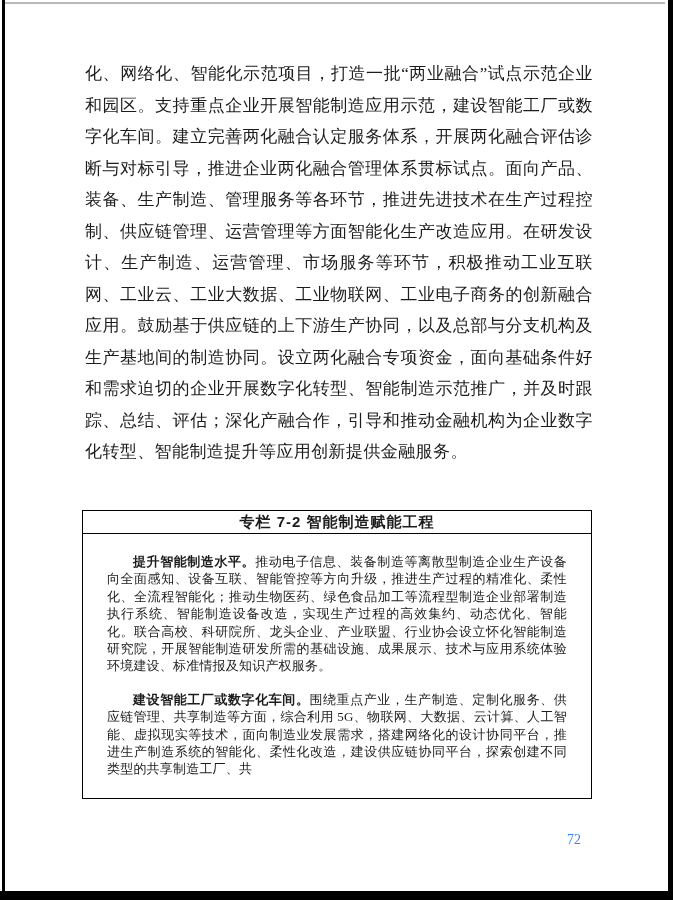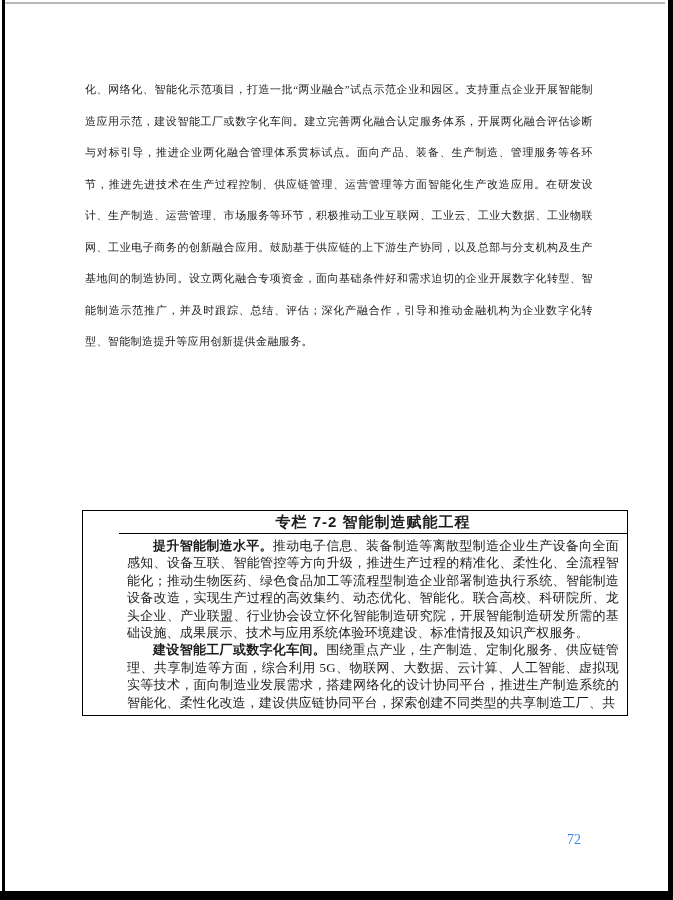--- a/index.html
+++ b/index.html
@@ -14,59 +14,58 @@
   }
   
   .edge-left   { position: absolute; left: 2px;  top: 0; width: 3px;  height: 100%; background: #000; }
   .edge-right  { position: absolute; right: 0;   top: 0; width: 5px;  height: 100%; background: #000; }
   .edge-bottom { position: absolute; left: 0; bottom: 0; width: 100%; height: 9px;  background: #000; }
   .edge-top    { position: absolute; left: 5px; top: 2px; width: 660px; height: 2px; background: #b9b9b9; }
 
   .body-text {
     position: absolute;
     left: 85px;
-    top: 74px;
+    top: 58px;
     width: 508px;
-    font-size: 11px;
+    font-size: 17px;
     line-height: 31.5px;
     letter-spacing: 0.4px;
     text-align: justify;
     text-justify: inter-character;
     word-break: break-all;
   }
 
   .column-box {
     position: absolute;
     left: 82px;
     top: 510px;
     width: 508px;
     border: 1.5px solid #000;
     background: #ffffff;
-    padding-left: 36px;
   }
   .box-title {
     text-align: center;
     font-weight: bold;
     font-size: 15px;
     line-height: 16px;
     padding: 3px 0 3px 0;
     border-bottom: 1.5px solid #000;
     font-family: "Liberation Sans", "DejaVu Sans", sans-serif;
     letter-spacing: 1px;
   }
   .box-body {
     padding: 3px 8px 4px 8px;
     font-size: 13px;
     line-height: 17.4px;
     letter-spacing: 0.2px;
     text-align: justify;
     text-justify: inter-character;
     word-break: break-all;
   }
-  .box-para { margin: 0; text-indent: 2em; }
+  .box-para { margin: 16px; text-indent: 2em; }
   .box-lead {
     font-weight: bold;
     font-family: "Liberation Sans", "DejaVu Sans", sans-serif;
   }
 
   .page-number {
     position: absolute;
     left: 567px;
     top: 832px;
     font-size: 14px;

